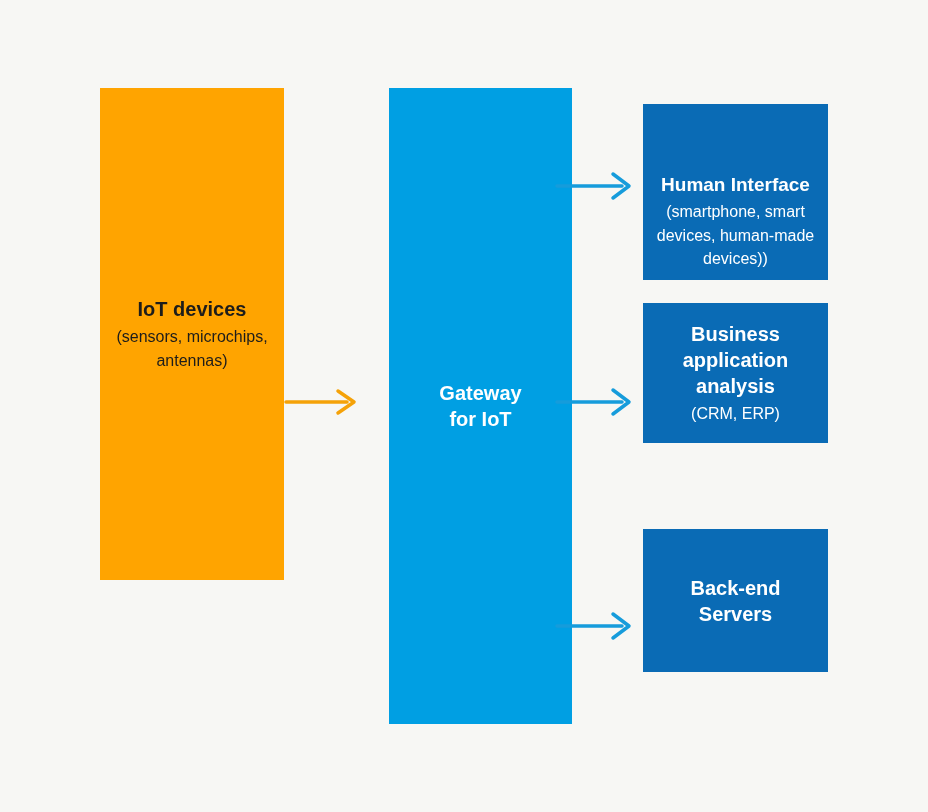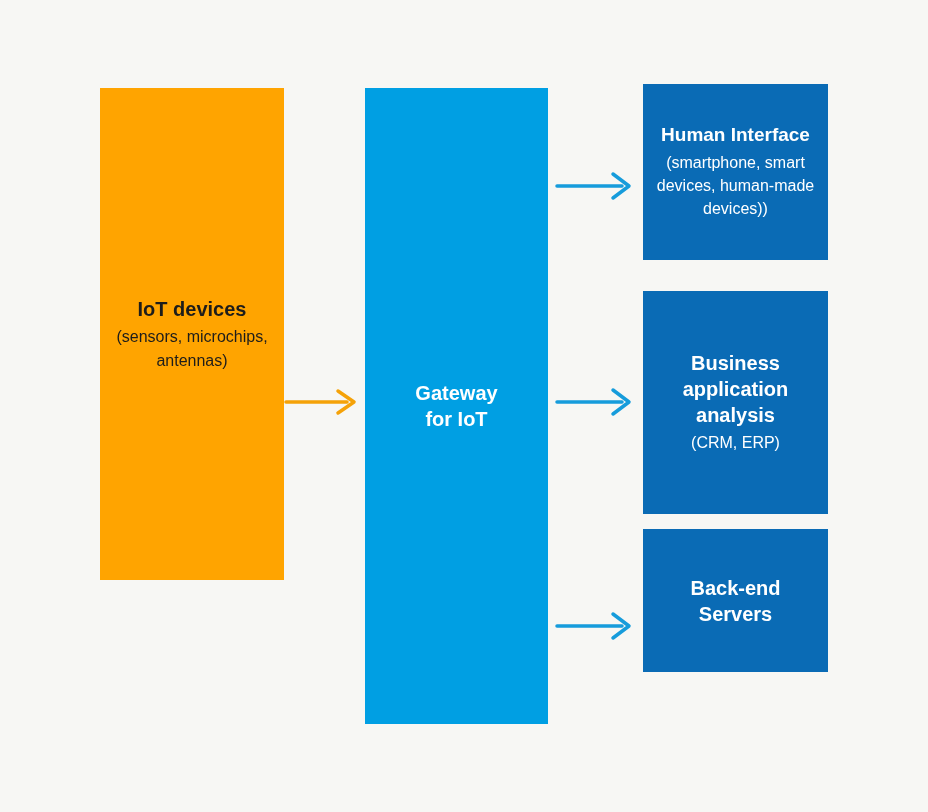--- a/index.html
+++ b/index.html
@@ -45,31 +45,31 @@
     line-height: 1.45;
     margin-top: 3px;
     white-space: pre-line;
   }
   .col-orange {
     left: 100px; top: 88px; width: 184px; height: 492px;
     background: var(--orange);
     color: var(--text-dark);
   }
   .col-gateway {
-    left: 365px; top: 88px; width: 183px; height: 636px;
+    left: 389px; top: 88px; width: 183px; height: 636px;
     background: var(--light-blue);
     color: var(--text-light);
   }
   .out-box {
     left: 643px; width: 185px;
     background: var(--dark-blue);
     color: var(--text-light);
   }
-  .out-box-1 { top: 84px;  height: 176px; }
-  .out-box-2 { top: 291px; height: 223px; }
+  .out-box-1 { top: 104px;  height: 176px; justify-content: flex-end; }
+  .out-box-2 { top: 303px; height: 140px; }
   .out-box-3 { top: 529px; height: 143px; }
   .arrows-overlay {
     position: absolute;
     left: 0; top: 0;
     width: 928px; height: 812px;
     pointer-events: none;
   }
   .arrow-path {
     fill: none;
     stroke-width: 3.5;

